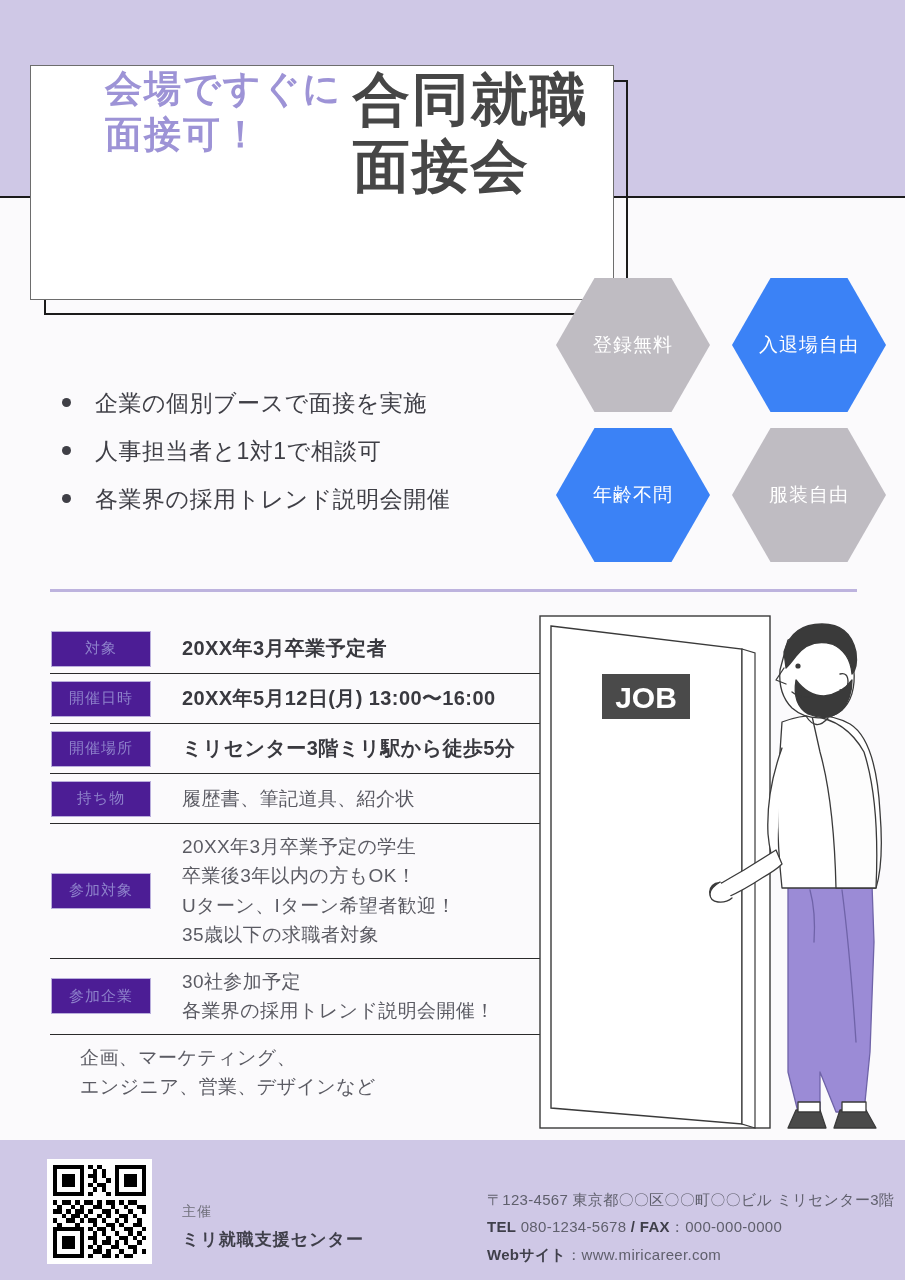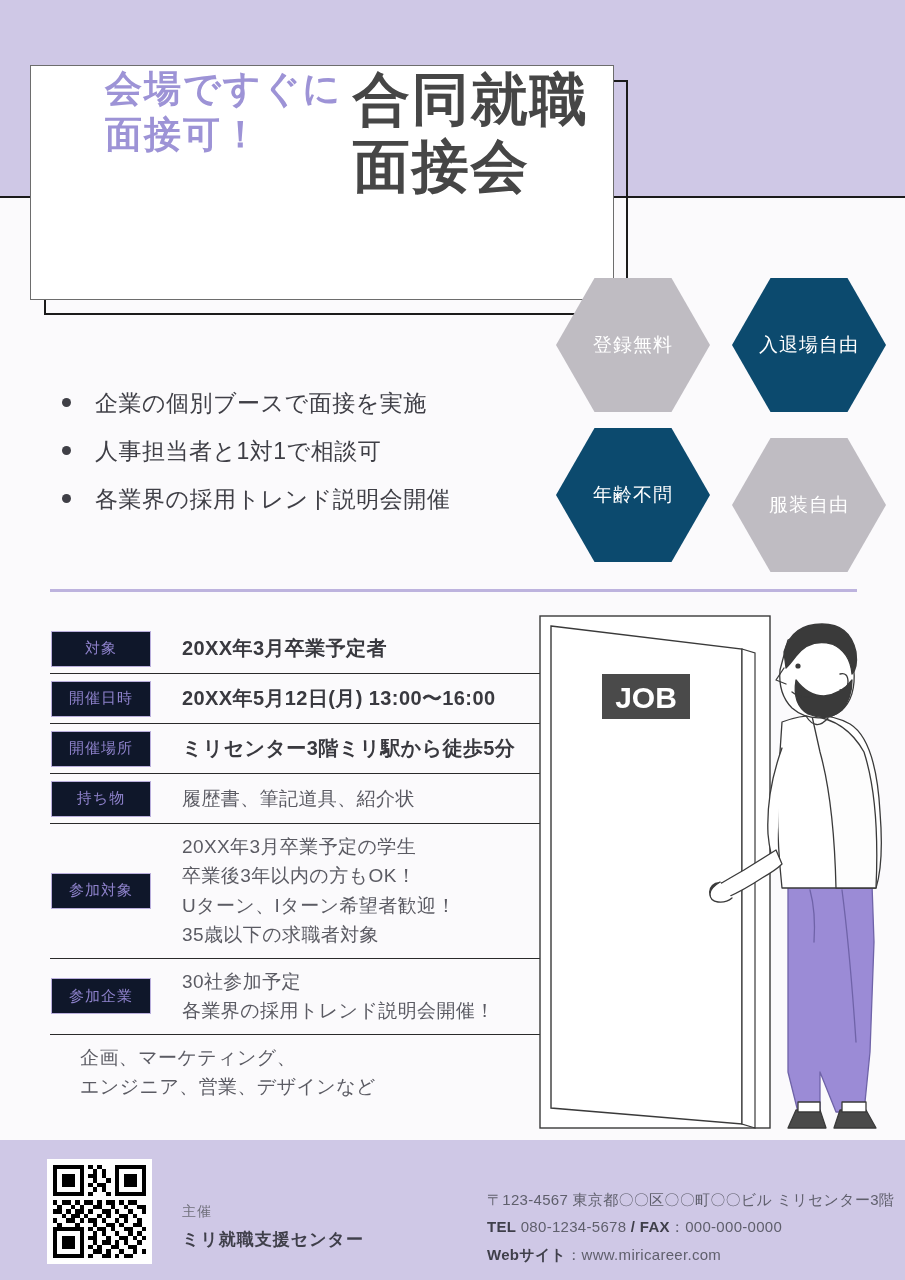--- a/index.html
+++ b/index.html
@@ -62,25 +62,25 @@
     width: 330px; height: 284px;
   }
   .hex {
     position: absolute;
     width: 154px; height: 134px;
     clip-path: polygon(25% 0%, 75% 0%, 100% 50%, 75% 100%, 25% 100%, 0% 50%);
     display: flex; align-items: center; justify-content: center;
     color: #ffffff; font-size: 19px; letter-spacing: 1px;
   }
   .hex.gray   { background: #BFBCC2; }
-  .hex.purple { background: #0c4a6e; }
+  .hex.purple { background: #3b82f6; }
   .hex.h0 { left: 0px;   top: 0px;   }
   .hex.h1 { left: 176px; top: 0px;   }
   .hex.h2 { left: 0px;   top: 150px; }
-  .hex.h3 { left: 176px; top: 160px; justify-content: center; }
+  .hex.h3 { left: 176px; top: 150px; justify-content: center; }
 
   
   .bullets {
     position: absolute; left: 62px; top: 388px;
     width: 470px;
   }
   .bullet {
     display: flex; align-items: baseline;
     margin-bottom: 17px;
   }
@@ -112,21 +112,21 @@
     min-height: 50px;
   }
   .drow:last-child { border-bottom: none; }
   .dlabel-cell {
     width: 102px; flex: 0 0 102px;
     display: flex; align-items: center; justify-content: center;
   }
   .dlabel {
     width: 100px; height: 36px;
     border: 1px solid #B9AEDC;
-    background: #0f172a;
+    background: #4c1d95;
     display: flex; align-items: center; justify-content: center;
     font-size: 15px; color: #8E82CB; letter-spacing: 1px; text-align: right;
   }
   .dvalue-cell {
     flex: 1; display: flex; align-items: center;
     padding-left: 30px; padding-top: 8px; padding-bottom: 8px;
   }
   .dvalue {
     font-size: 20px; color: #3f3f46; line-height: 1.55;
     letter-spacing: 0.4px;

